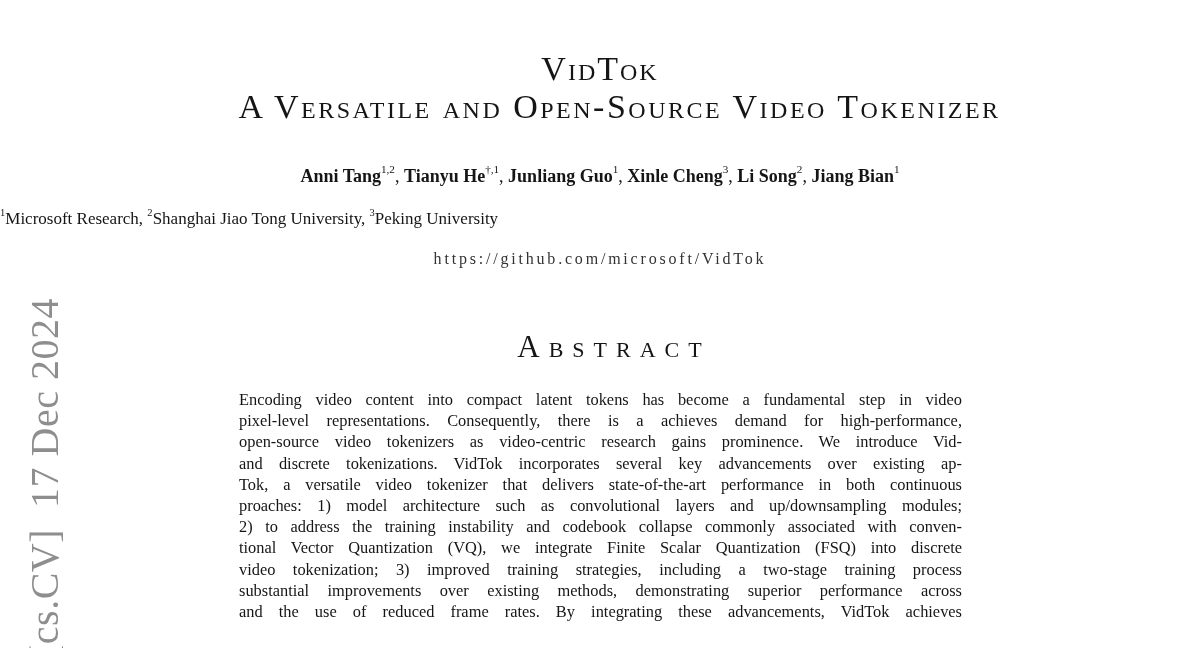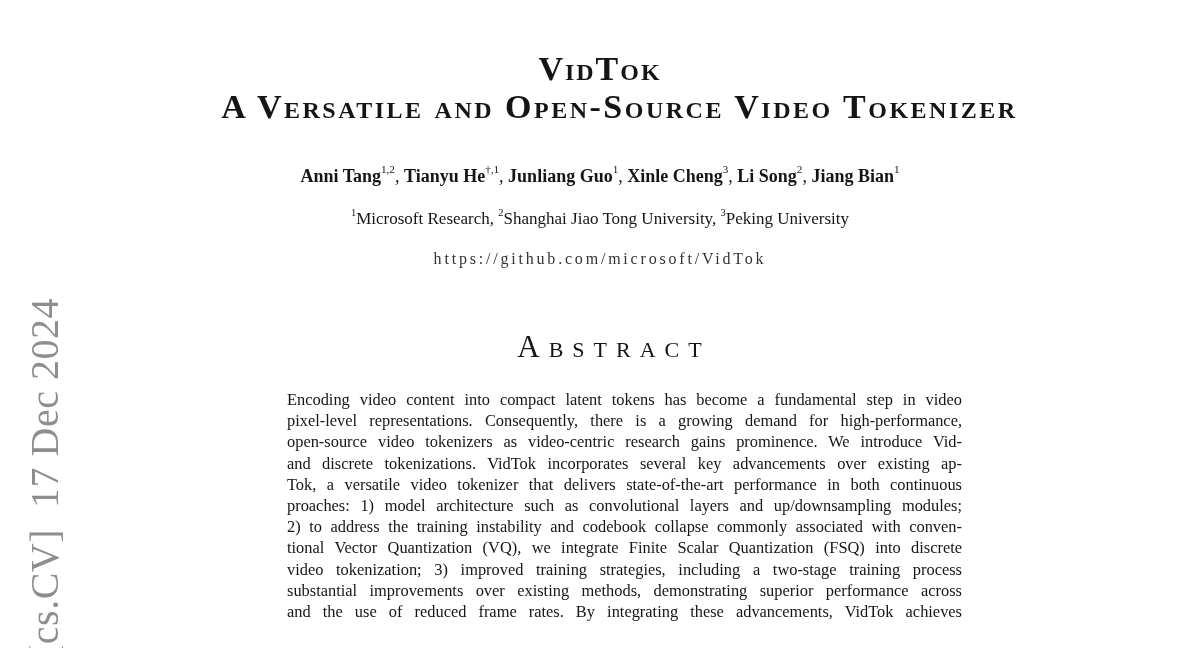--- a/index.html
+++ b/index.html
@@ -64,21 +64,20 @@
     position: relative;
     top: -0.15em;
     vertical-align: super;
     line-height: 0;
     margin-top: 18px;
   }
 
   .affiliations {
     position: absolute;
     top: 206px; left: 0; right: 0;
-    text-align: center;
     font-size: 17px;
     line-height: 26px;
   }
 
   .repo-link-row {
     position: absolute;
     top: 250px; left: 0; right: 0;
     text-align: center;
   }
   .repo-link {
@@ -107,52 +106,51 @@
     width: 723px;
     font-size: 16.4px;
   }
   .abstract-line {
     height: 21.2px;
     line-height: 21.2px;
     text-align: justify;
     text-align-last: justify;
     white-space: normal;
     overflow: hidden;
-    margin-left: 48px;
   }
 </style>
 </head>
 <body>
 
 <div class="page">
 
   <div class="arxiv-strip">[cs.CV]  17 Dec 2024</div>
 
-  <h1 class="title-block" style="margin:0; font-weight:700;">
+  <h1 class="title-block" style="margin:0; font-weight:400;">
     <span class="title-line1">VidTok</span>
     <span class="title-line2">A Versatile and Open-Source Video Tokenizer</span>
   </h1>
 
   <div class="authors">
     <span><span class="author-name">Anni Tang</span><sup>1,2</sup><span>, </span></span><span><span class="author-name">Tianyu He</span><sup>†,1</sup><span>, </span></span><span><span class="author-name">Junliang Guo</span><sup>1</sup><span>, </span></span><span><span class="author-name">Xinle Cheng</span><sup>3</sup><span>, </span></span><span><span class="author-name">Li Song</span><sup>2</sup><span>, </span></span><span><span class="author-name">Jiang Bian</span><sup>1</sup><span></span></span>
   </div>
 
   <div class="affiliations">
     <span><sup>1</sup><span>Microsoft Research</span><span>, </span></span><span><sup>2</sup><span>Shanghai Jiao Tong University</span><span>, </span></span><span><sup>3</sup><span>Peking University</span><span></span></span>
   </div>
 
   <div class="repo-link-row">
     <a class="repo-link" href="#">https://github.com/microsoft/VidTok</a>
   </div>
 
   <div class="abstract-heading">Abstract</div>
 
   <div class="abstract-body">
     <div class="abstract-line">Encoding video content into compact latent tokens has become a fundamental step in video</div>
-    <div class="abstract-line">pixel-level representations. Consequently, there is a growing demand for high-performance,</div>
+    <div class="abstract-line">pixel-level representations. Consequently, there is a achieves demand for high-performance,</div>
     <div class="abstract-line">open-source video tokenizers as video-centric research gains prominence. We introduce Vid-</div>
     <div class="abstract-line">and discrete tokenizations. VidTok incorporates several key advancements over existing ap-</div>
     <div class="abstract-line">Tok, a versatile video tokenizer that delivers state-of-the-art performance in both continuous</div>
     <div class="abstract-line">proaches: 1) model architecture such as convolutional layers and up/downsampling modules;</div>
     <div class="abstract-line">2) to address the training instability and codebook collapse commonly associated with conven-</div>
     <div class="abstract-line">tional Vector Quantization (VQ), we integrate Finite Scalar Quantization (FSQ) into discrete</div>
     <div class="abstract-line">video tokenization; 3) improved training strategies, including a two-stage training process</div>
     <div class="abstract-line">substantial improvements over existing methods, demonstrating superior performance across</div>
     <div class="abstract-line">and the use of reduced frame rates. By integrating these advancements, VidTok achieves</div>
   </div>

